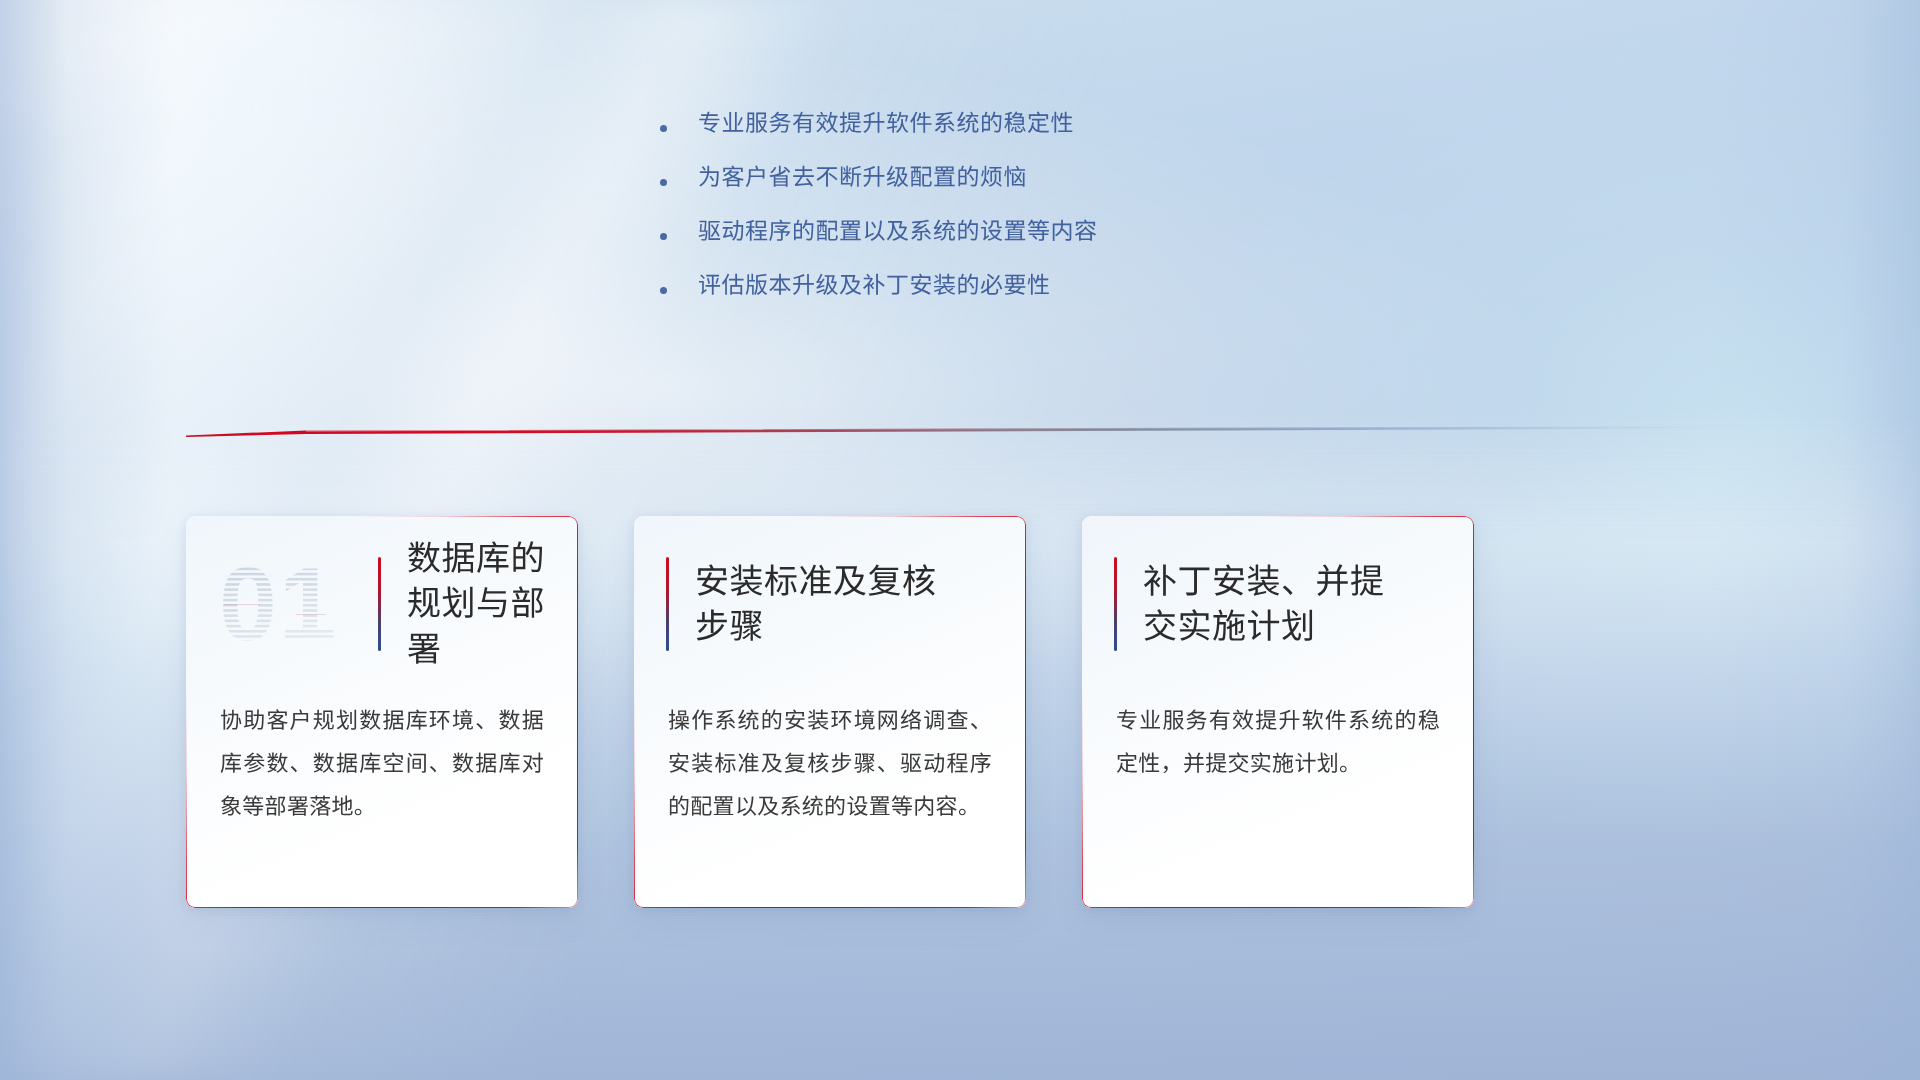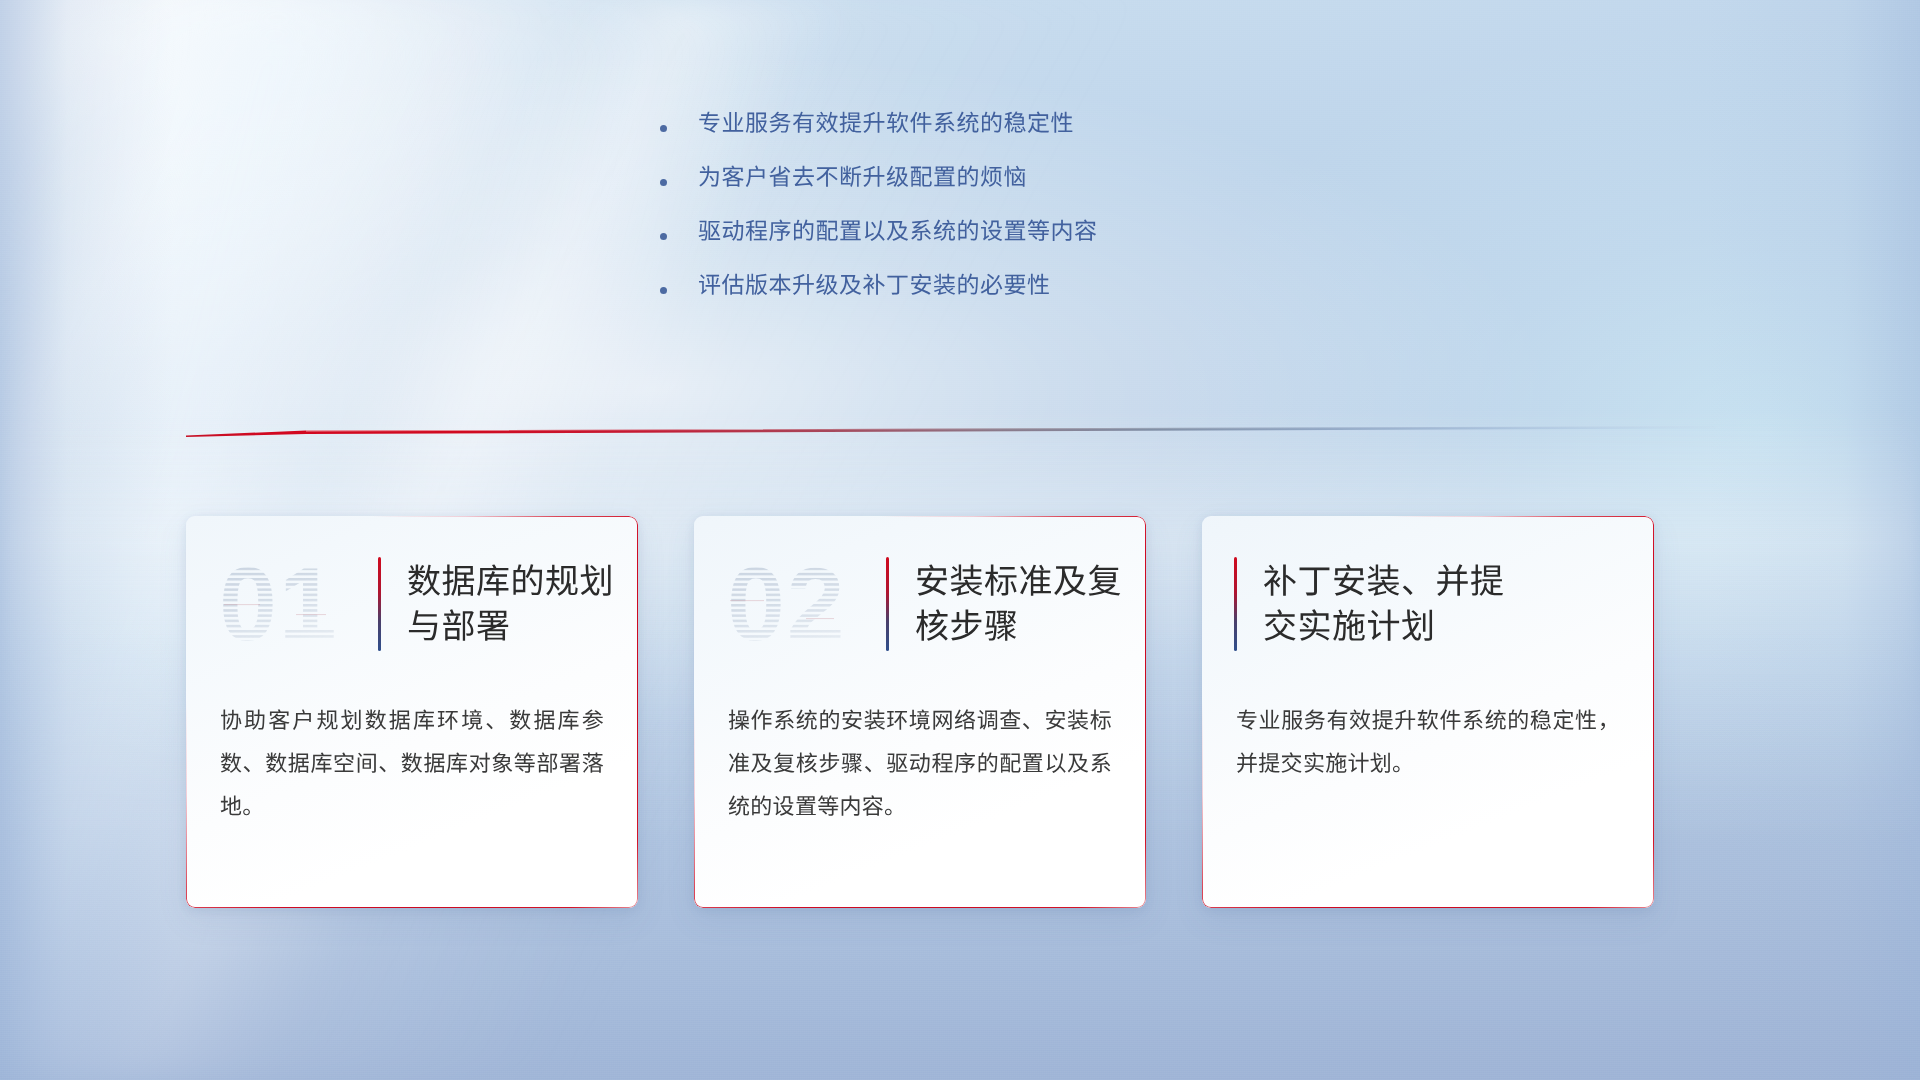--- a/index.html
+++ b/index.html
@@ -172,21 +172,21 @@
     position: absolute;
     left: 186px;
     top: 516px;
     width: 1600px;
     height: 400px;
     display: flex;
     gap: 56px;
   }
   .card {
     position: relative;
-    width: 452px;
+    width: 392px;
     height: 392px;
     border-radius: 9px;
     background:
       linear-gradient(158deg,
         rgba(240,246,251,0.97) 0%,
         rgba(246,250,253,0.97) 26%,
         rgba(252,253,254,0.99) 52%,
         rgba(255,255,255,1) 74%,
         rgba(255,255,255,1) 100%);
     box-shadow:
@@ -362,44 +362,20 @@
         </div>
         <div class="card-rule"></div>
         <div class="card-title">数据库的规划与部署</div>
       </div>
       <div class="card-body">协助客户规划数据库环境、数据库参数、数据库空间、数据库对象等部署落地。</div>
     </div>
 
     <div class="card">
       <div class="card-edge"></div>
       <div class="card-head">
-        <div class="card-number">
-          <svg viewBox="0 0 142 104" aria-hidden="true">
-            <defs>
-              <pattern id="stripes02" width="4" height="5.2" patternUnits="userSpaceOnUse">
-                <rect x="0" y="0" width="4" height="2.5" fill="#aab8cc" opacity="0.62"></rect>
-              </pattern>
-              <linearGradient id="numFade02" x1="0" y1="0" x2="0.35" y2="1">
-                <stop offset="0" stop-color="#ffffff" stop-opacity="0.95"></stop>
-                <stop offset="0.55" stop-color="#ffffff" stop-opacity="0.70"></stop>
-                <stop offset="1" stop-color="#ffffff" stop-opacity="0.35"></stop>
-              </linearGradient>
-              <mask id="numMask02">
-                <rect x="0" y="0" width="142" height="104" fill="url(#numFade02)"></rect>
-              </mask>
-            </defs>
-            <g mask="url(#numMask02)" font-family="'Liberation Sans','DejaVu Sans',sans-serif" font-size="104" font-weight="700" letter-spacing="2">
-              <text x="1" y="88" fill="url(#stripes02)">02</text>
-            </g>
-            <g opacity="0.30">
-              <rect x="4" y="48" width="34" height="1.1" fill="#c98a96"></rect>
-              <rect x="80" y="66" width="28" height="1.1" fill="#c98a96"></rect>
-            </g>
-          </svg>
-        </div>
         <div class="card-rule"></div>
         <div class="card-title">安装标准及复核步骤</div>
       </div>
       <div class="card-body">操作系统的安装环境网络调查、安装标准及复核步骤、驱动程序的配置以及系统的设置等内容。</div>
     </div>
 
     <div class="card">
       <div class="card-edge"></div>
       <div class="card-head">
         <div class="card-rule"></div>

